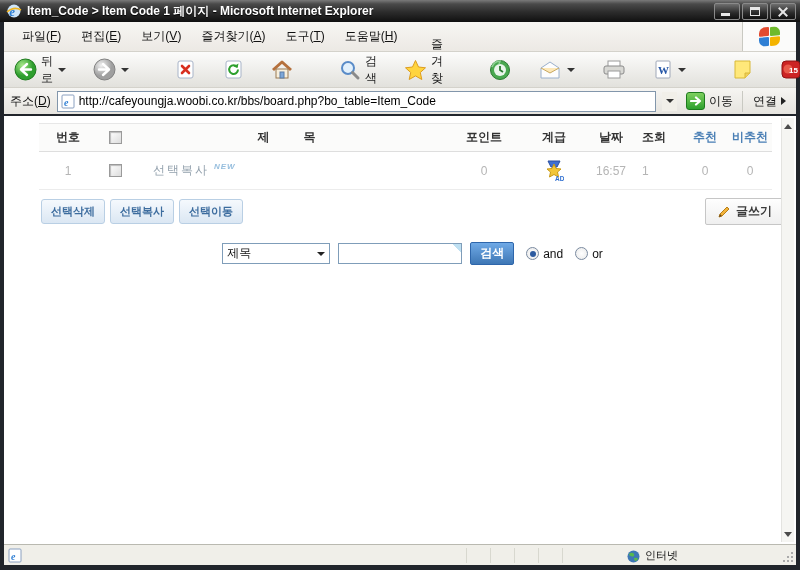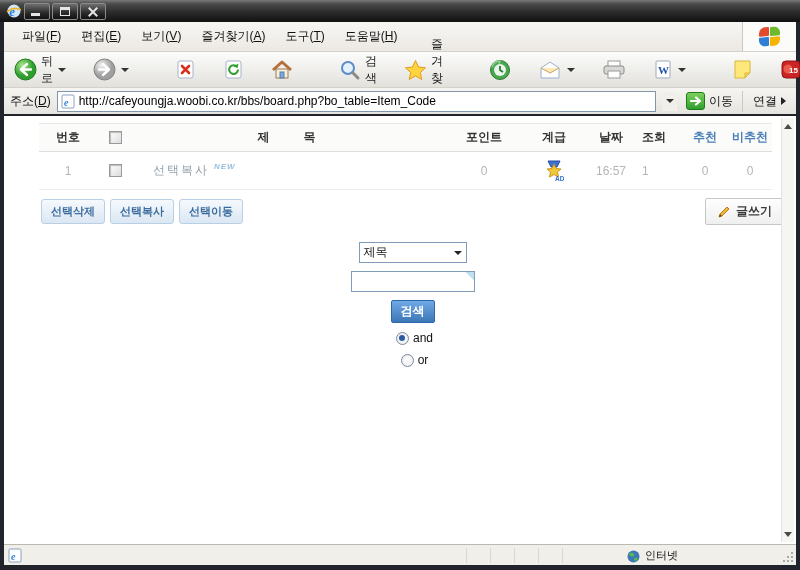--- a/index.html
+++ b/index.html
@@ -87,21 +87,21 @@
   .new-badge{ font-size:8px; font-weight:bold; font-style:italic; color:#96bede; letter-spacing:1px;
               position:relative; top:-4px; cursor:default; }
 
   .actionbar{ display:flex; align-items:center; gap:5px; margin:8px 12px 0 12px; }
   .act-btn{ font-size:11px; font-weight:bold; color:#3c6c9e; padding:4px 9px; border:1px solid #b9cfe4;
             border-radius:3px; background:linear-gradient(180deg,#f5f9fd,#dbe7f3); cursor:pointer; }
   .write-btn{ margin-left:auto; display:flex; align-items:center; gap:5px; font-size:12px; font-weight:bold;
               color:#3a3a3a; padding:4px 11px; border:1px solid #c6c6c6; border-radius:2px;
               background:linear-gradient(180deg,#fefefe,#efefef); cursor:pointer; }
 
-  .searchrow{ margin-top:17px; display:flex; justify-content:center; align-items:center; gap:8px; font-size:12px; color:#111;flex-direction:column; }
+  .searchrow{ margin-top:17px; display:flex; justify-content:center; align-items:center; gap:8px; font-size:12px; color:#111; }
   .sel{ width:108px; height:21px; border:1px solid #7f9db9; background:#fff; display:flex; align-items:center;
         padding:0 4px; cursor:pointer; }
   .sel .sel-label{ flex:1; }
   .sel .drop{ border-top-color:#222; }
   .search-input{ width:124px; height:21px; border:1px solid #7f9db9; background:#fff; font-size:12px; padding:0 3px;
         background-image:linear-gradient(225deg,#bfe0f2 0 6px,transparent 6px); outline:none; }
   .search-btn{ height:23px; padding:0 9px; font-size:12px; font-weight:bold; color:#fff; border:1px solid #2e66ab;
         border-radius:2px; background:linear-gradient(180deg,#6fa9e6,var(--accent-blue)); cursor:pointer; }
   .radio{ width:13px; height:13px; border-radius:50%; border:1px solid #7a8aa0; background:radial-gradient(#fff,#e8e8e8);
         display:inline-flex; align-items:center; justify-content:center; cursor:pointer; }
@@ -138,20 +138,21 @@
 <div class="window">
 
   <div class="titlebar">
     <span>
       <svg width="16" height="16" viewBox="0 0 16 16">
         <circle cx="8" cy="8" r="6.5" fill="#cfe6fb"></circle>
         <text x="3.2" y="12.5" font-size="13" font-weight="bold" font-style="italic" fill="#2f7fd4" font-family="Liberation Serif,serif">e</text>
         <path d="M1 9 Q8 3 15 7" stroke="#f0b420" stroke-width="1.6" fill="none"></path>
       </svg>
     </span>
+    <span class="apptitle">Item_Code &gt; Item Code 1 페이지 - Microsoft Internet Explorer</span>
     <span class="winbtn">
         <i class="g-min"></i>
       </span>
     <span class="winbtn">
         <i class="g-max"></i>
       </span>
     <span class="winbtn">
         <i class="g-x1"></i>
         <i class="g-x2"></i>
       </span>

